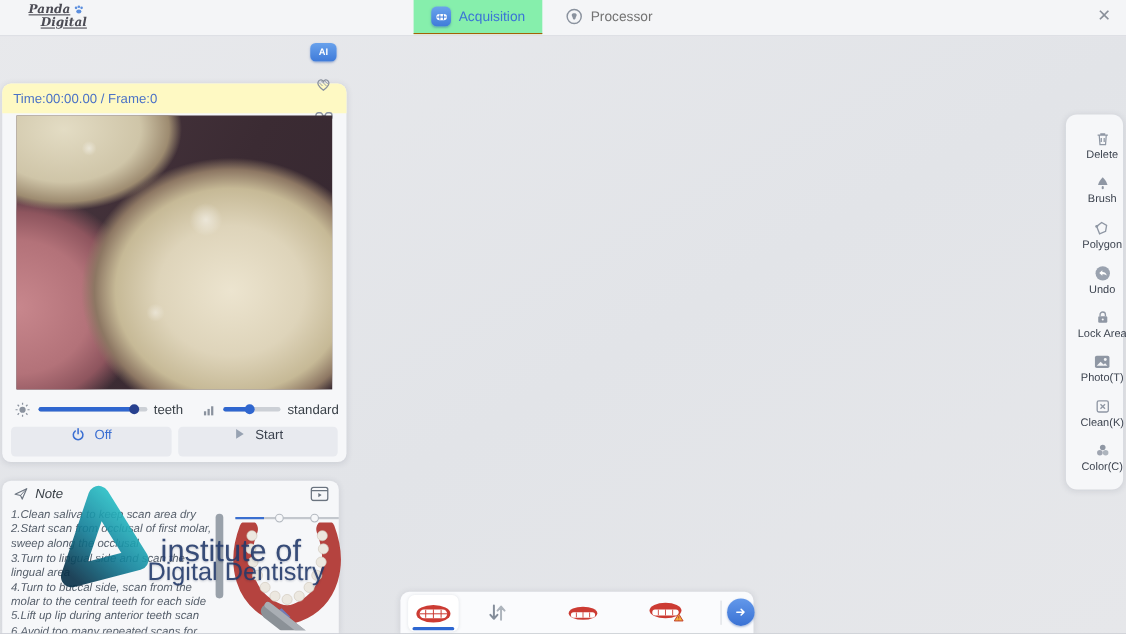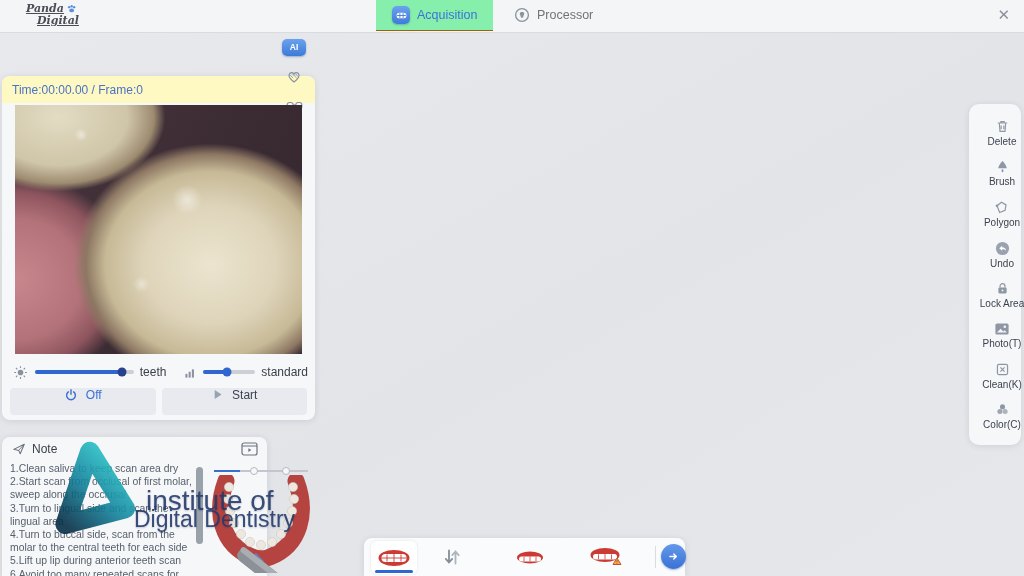--- a/index.html
+++ b/index.html
@@ -46,21 +46,21 @@
   .btnrow{position:absolute;left:8px;right:8px;top:312px;height:27px;display:flex;gap:6px;}
   .cbtn{flex:1;background:#e8eaef;border-radius:4px;display:flex;justify-content:center;gap:8px;
         font-size:12px;cursor:pointer;}
   .off-label{color:#3b6fd2;} .start-label{color:#3b424e;}
   
   .rtb{left:969px;top:104px;width:52px;height:337px;border-radius:10px;display:flex;flex-direction:column;
        justify-content:space-evenly;align-items:center;padding:2px 0;}
   .rtb-item{display:flex;flex-direction:column;align-items:center;gap:2px;font-size:10px;color:#3c434f;
             white-space:nowrap;cursor:pointer;margin-left:14px;}
   
-  .note{left:2px;top:437px;width:265px;height:139px;border-radius:8px 8px 0 0;}
+  .note{left:2px;top:437px;width:306px;height:139px;border-radius:8px 8px 0 0;font-style:italic;}
   .note-header{display:flex;align-items:center;gap:6px;padding:5px 9px 0 10px;font-size:12px;color:#3a4148;}
   .note-video{margin-left:auto;display:flex;cursor:pointer;}
   .note-body{position:absolute;left:8px;top:25px;width:186px;font-size:10.4px;line-height:13.2px;color:#57606c;}
   .note-body div{margin:0;}
   .note-scroll{position:absolute;left:194px;top:30px;width:7px;height:77px;background:#99a1aa;border-radius:4px;cursor:pointer;}
   .note-slider{position:absolute;left:212px;top:29px;width:94px;height:9px;}
   .ns-line{position:absolute;left:0;right:0;top:4px;height:1.5px;background:#c3c7cd;}
   .ns-fill{position:absolute;left:0;top:4px;height:1.5px;width:26px;background:#3a6fd0;}
   .ns-ring{position:absolute;top:1px;width:6px;height:6px;border-radius:50%;background:#f6f7f9;border:1px solid #b4b9c0;}
   .arch{position:absolute;left:202px;top:38px;}

